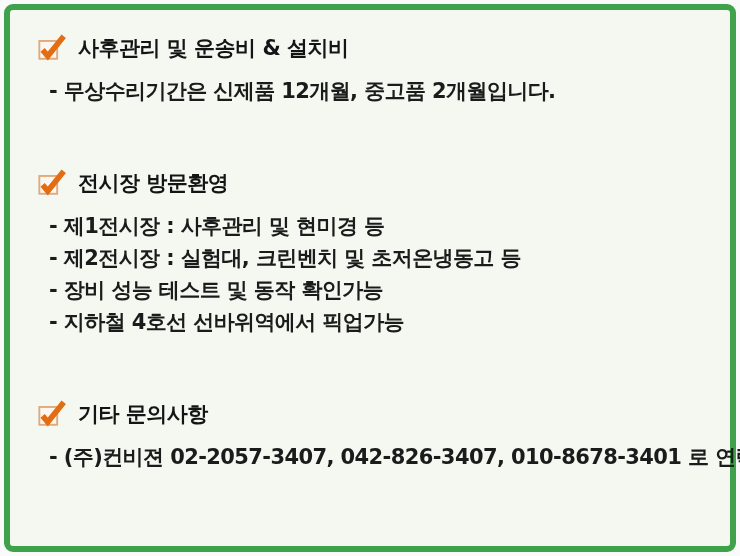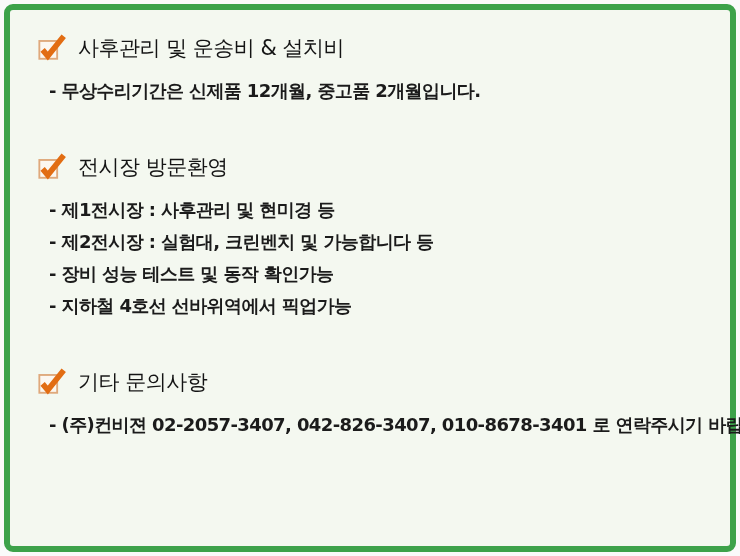--- a/index.html
+++ b/index.html
@@ -20,46 +20,46 @@
     top: 4px;
     right: 4px;
     bottom: 4px;
     border: 6px solid #3da24a;
     border-radius: 9px;
     background: #f4f8f0;
     box-sizing: border-box;
     padding: 24px 26px 0 27px;
   }
   .section { margin-top: 0; }
-  .section + .section { margin-top: 46px; }
+  .section + .section { margin-top: 62px; }
   .section-header {
     display: flex;
     align-items: center;
     gap: 11px;
     height: 28px;
   }
   .checkbox-icon {
     width: 30px;
     height: 30px;
     flex: 0 0 30px;
     display: block;
   }
   .section-title {
     font-size: 21px;
-    font-weight: normal;
+    font-weight: bold;
     color: #141414;
     letter-spacing: -0.5px;
     white-space: nowrap;
   }
   .items {
     margin-top: 13px;
     padding-left: 12px;
   }
   .item {
-    font-size: 18px;
+    font-size: 21px;
     font-weight: bold;
     color: #1b1b1b;
     line-height: 32px;
     letter-spacing: -0.6px;
     white-space: nowrap;
   }
 </style>
 </head>
 <body>
 
@@ -81,21 +81,21 @@
   <div class="section">
     <div class="section-header">
       <svg class="checkbox-icon" viewBox="0 0 32 32" aria-hidden="true">
         <rect x="2.5" y="8.5" width="19" height="19" fill="#fcf7f0" stroke="#dfa97c" stroke-width="2"></rect>
         <path d="M6 18 L11.5 24.5 L28.5 3.5" fill="none" stroke="#e26d13" stroke-width="6" stroke-linecap="butt"></path>
       </svg>
       <span class="section-title">전시장 방문환영</span>
     </div>
     <div class="items">
       <div class="item">- 제1전시장 : 사후관리 및 현미경 등</div>
-      <div class="item">- 제2전시장 : 실험대, 크린벤치 및 가능합니다 등</div>
+      <div class="item">- 제2전시장 : 실험대, 크린벤치 및 초저온냉동고 등</div>
       <div class="item">- 장비 성능 테스트 및 동작 확인가능</div>
       <div class="item">- 지하철 4호선 선바위역에서 픽업가능</div>
     </div>
   </div>
 
   <div class="section">
     <div class="section-header">
       <svg class="checkbox-icon" viewBox="0 0 32 32" aria-hidden="true">
         <rect x="2.5" y="8.5" width="19" height="19" fill="#fcf7f0" stroke="#dfa97c" stroke-width="2"></rect>
         <path d="M6 18 L11.5 24.5 L28.5 3.5" fill="none" stroke="#e26d13" stroke-width="6" stroke-linecap="butt"></path>

